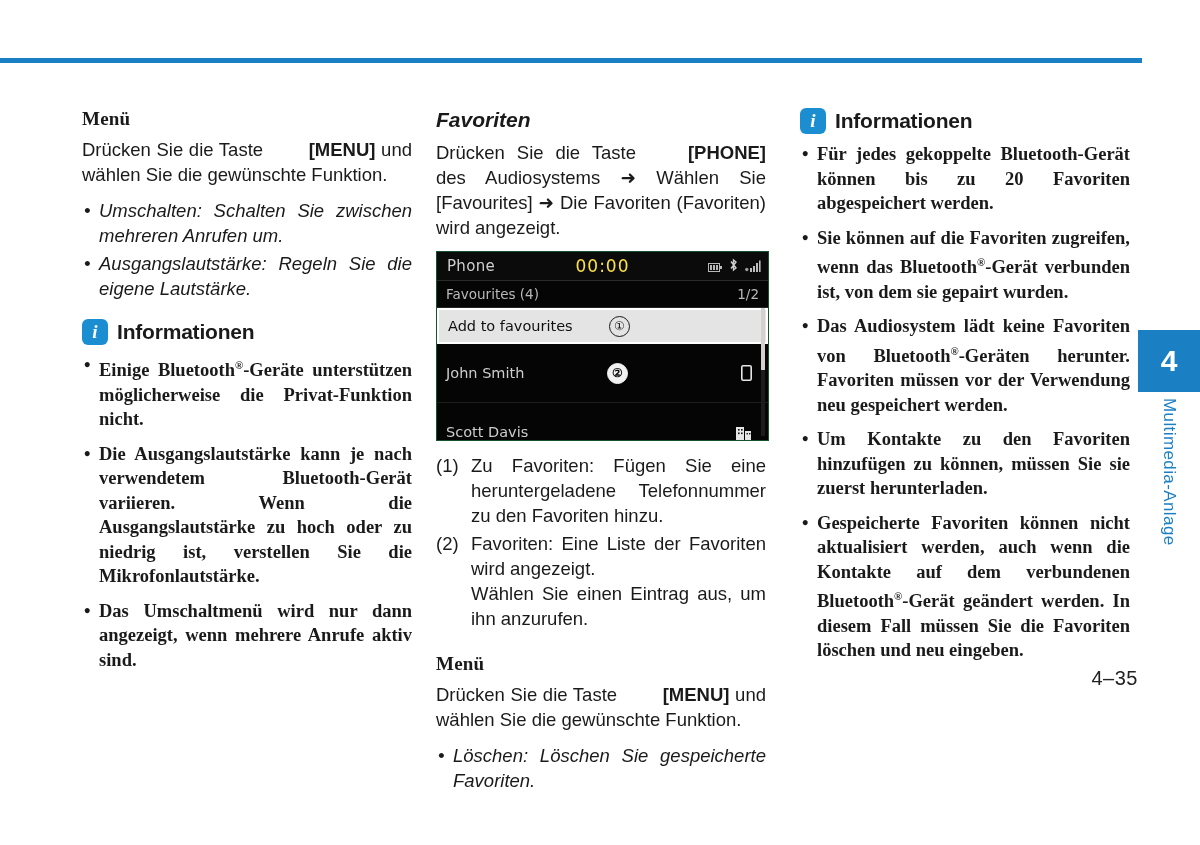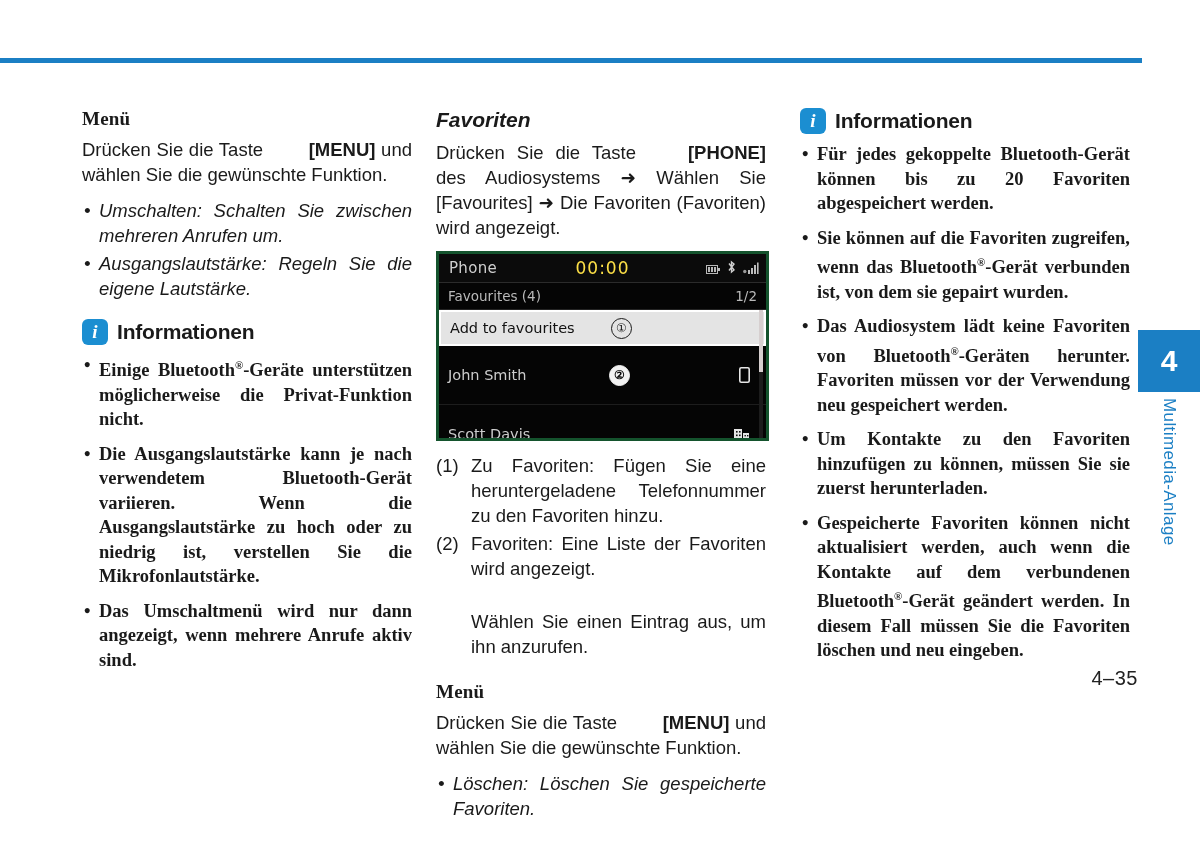--- a/index.html
+++ b/index.html
@@ -155,29 +155,28 @@
     text-align: justify;
   }
   ol.callouts > li .num {
     position: absolute;
     left: 0;
     top: 0;
   }
   .sub-line {
     display: block;
     text-align: justify;
-    margin-top: 28px;
   }
 
   
   .device {
     width: 333px;
     height: 190px;
     background: #050505;
-    border: 3px solid #14532d;
+    border: 1px solid #14532d;
     margin: 8px 0 0 0;
     position: relative;
     overflow: hidden;
     font-family: "DejaVu Sans", sans-serif;
     box-sizing: border-box;
   }
   .dev-statusbar {
     height: 28px;
     display: flex;
     align-items: center;

